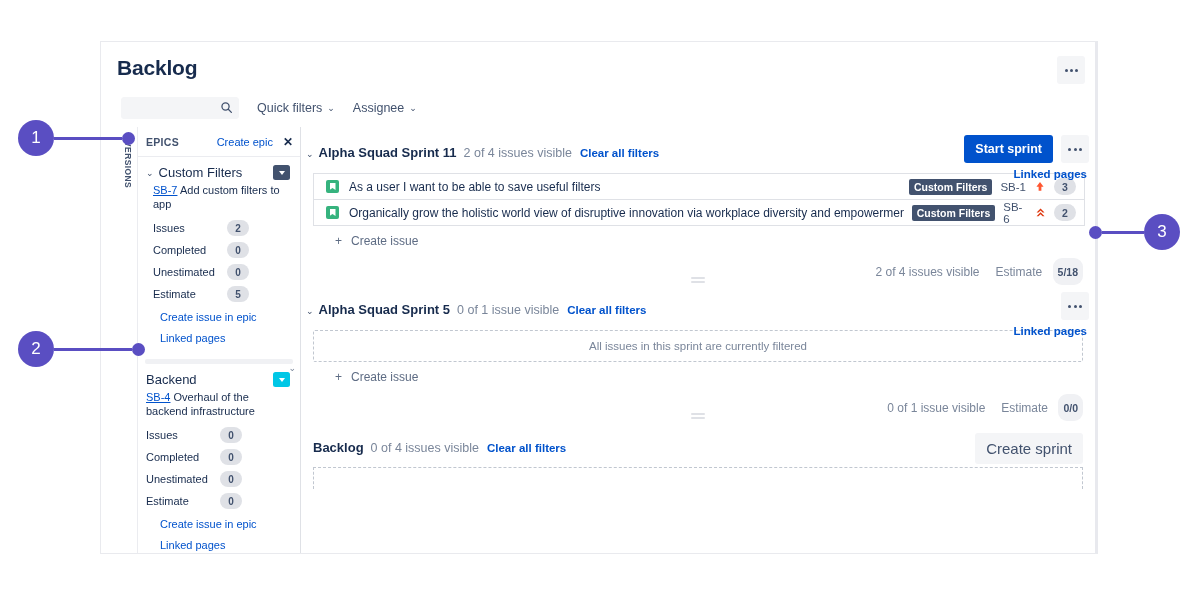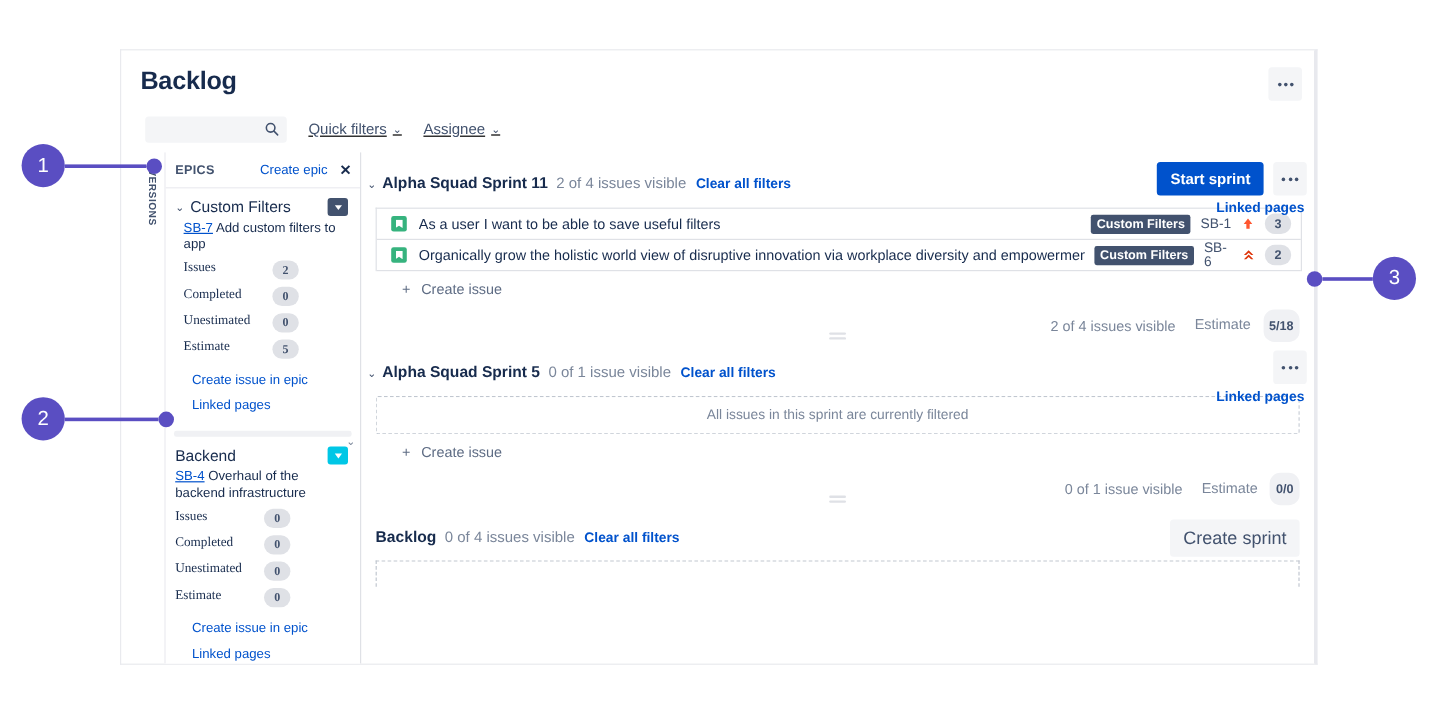--- a/index.html
+++ b/index.html
@@ -31,21 +31,21 @@
   .topright-dots {
     position: absolute; right: 10px; top: 14px;
     width: 28px; height: 28px; border-radius: 3px;
     background: #f4f5f7;
     display: flex; align-items: center; justify-content: center;
     gap: 2px;
   }
   .topright-dots i { width: 3px; height: 3px; background: #42526e; border-radius: 50%; display:block;}
 
   
-  .filterbar { position: absolute; left: 20px; top: 55px; display: flex; align-items: center; text-decoration: underline; }
+  .filterbar { position: absolute; left: 20px; top: 55px; display: flex; align-items: center; }
   .search-box {
     width: 118px; height: 22px; background: #f4f5f7;
     border: 1px solid #f4f5f7; border-radius: 3px;
     position: relative;
   }
   .search-box .sicon {
     position: absolute; right: 5px; top: 3px;
     width: 13px; height: 13px; color: #42526e;
   }
   .search-box input {
@@ -94,21 +94,21 @@
   .epic-chev { font-size: 9px; color: #42526e; }
   .epic-name { font-size: 13px; color: #172b4d; }
   .epic-swatch {
     margin-left: auto; width: 17px; height: 15px; border-radius: 2.5px;
     display: flex; align-items: center; justify-content: center;
   }
   .epic-swatch b { display:block; width:0;height:0;border-left:3.5px solid transparent;border-right:3.5px solid transparent;border-top:4px solid #fff;}
   .epic-summary { font-size: 11px; color: #172b4d; line-height: 1.28; margin: 3px 0 0 7px; }
   .epic-summary a { color: #0052cc; text-decoration: underline; }
   .epic-stats { margin: 6px 0 0 7px; }
-  .estat { display: flex; align-items: flex-start; height: 22px; font-family: Liberation Serif, serif; }
+  .estat { display: flex; align-items: center; height: 22px; }
   .estat .k { font-size: 11px; color: #172b4d; width: 74px; }
   .estat .v {
     min-width: 22px; height: 16px; border-radius: 9px; background: #dfe1e6;
     font-size: 10px; font-weight: bold; color: #42526e;
     display: flex; align-items: center; justify-content: center; padding: 0 5px;
   }
   .epic-links { margin: 6px 0 0 14px; }
   .epic-links a { display: block; font-size: 11px; color: #0052cc; margin-bottom: 9px; }
   .epic-divider { margin: 4px 7px 0 7px; height: 5px; background: #f0f1f4; border-radius: 2px; }
   .panel-scrollchev { position: absolute; right: 4px; top: 236px; font-size: 9px; color: #7a869a; }

